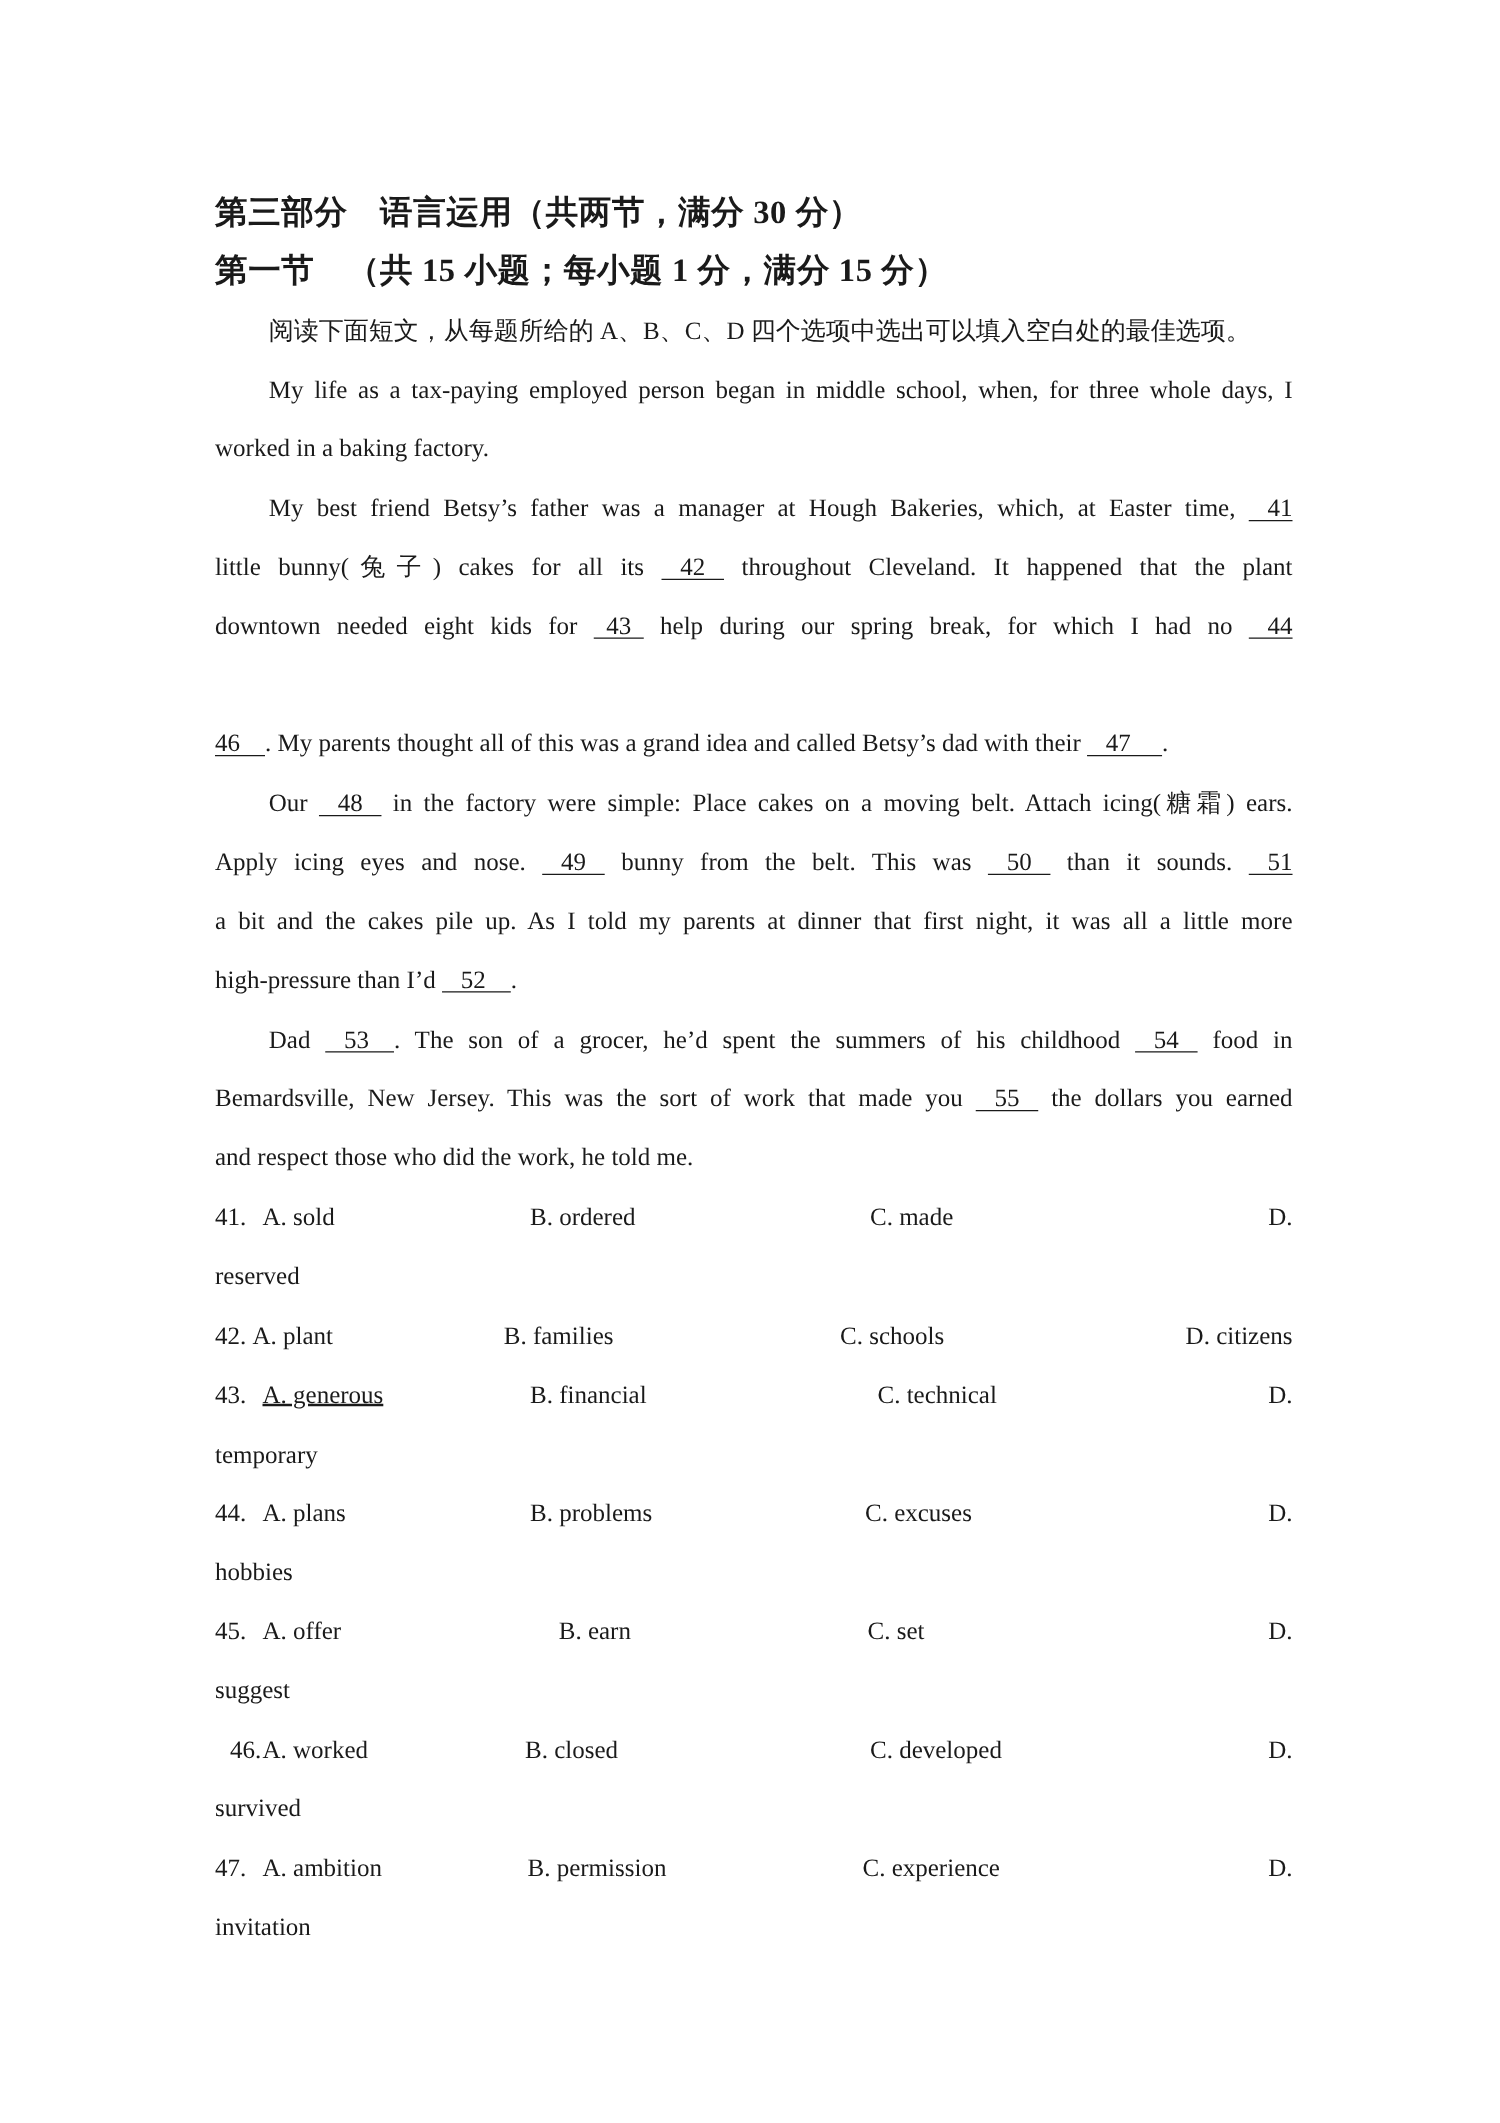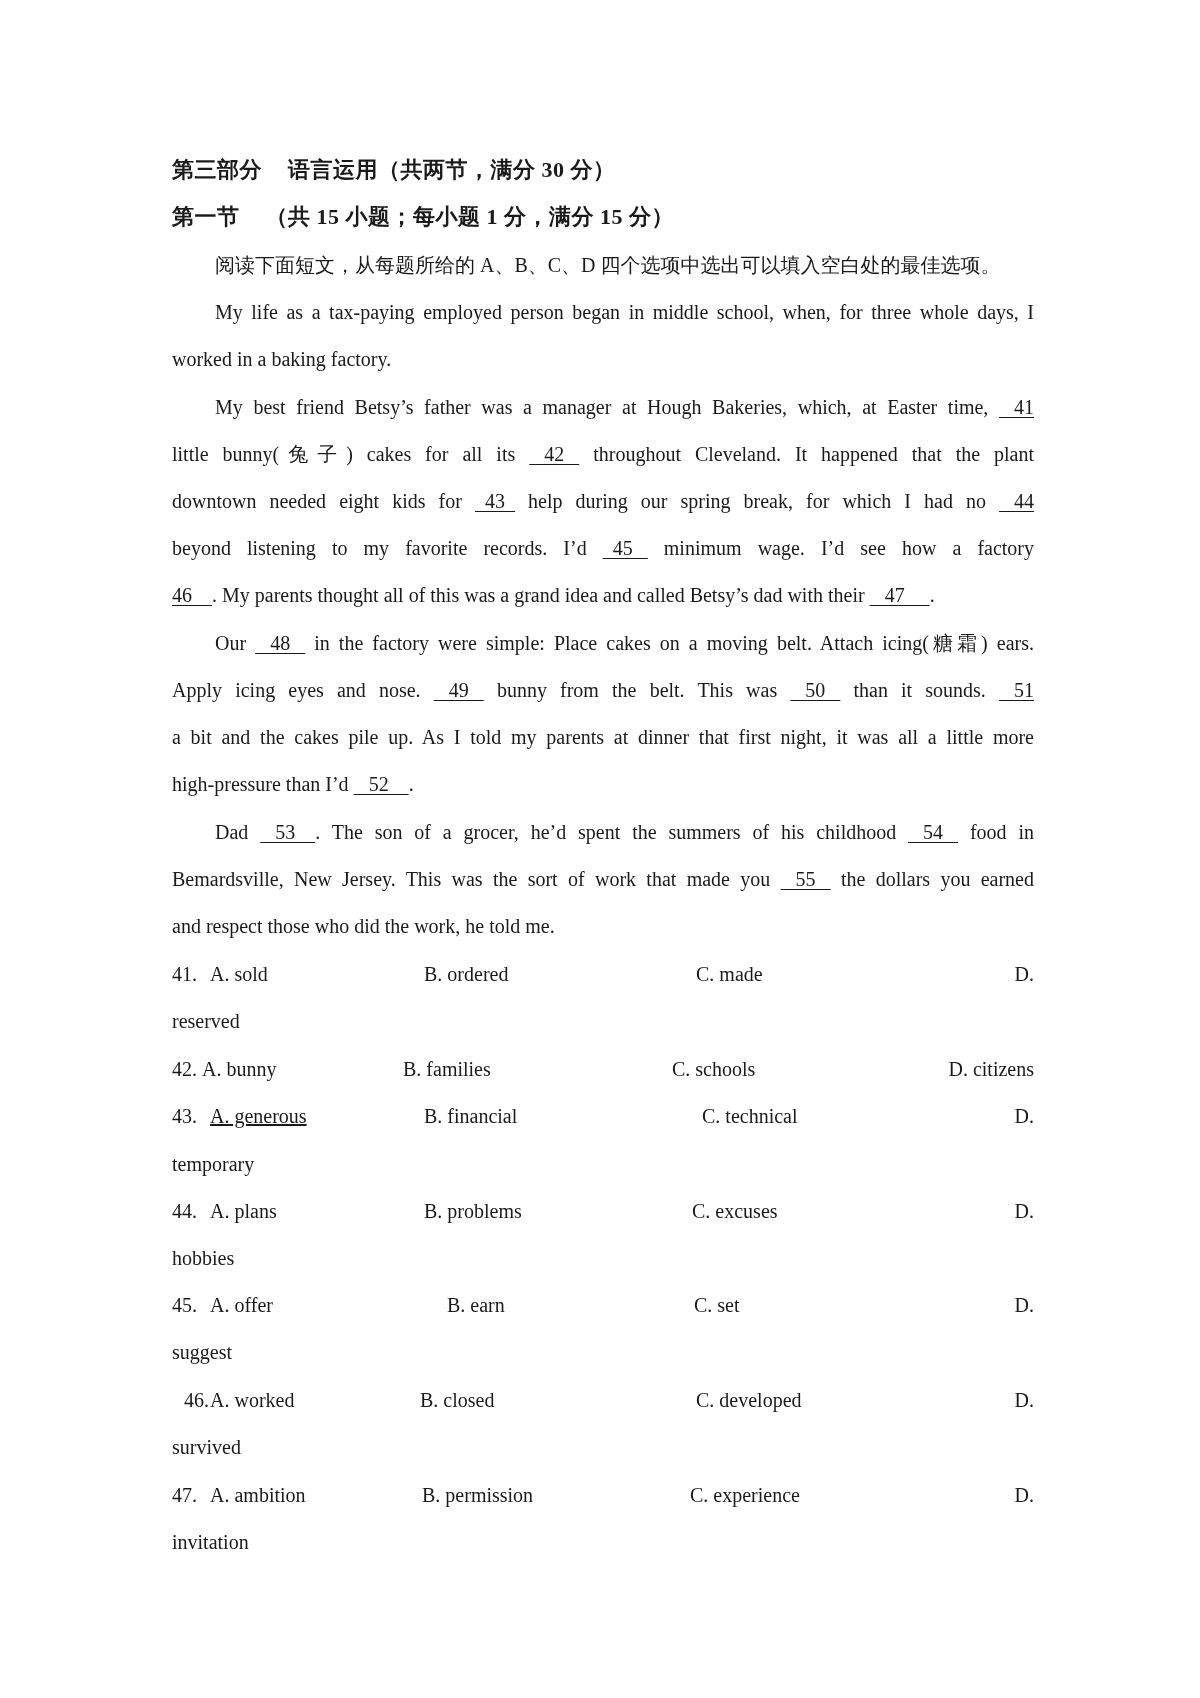--- a/index.html
+++ b/index.html
@@ -6,21 +6,21 @@
   body {
     width: 1200px; height: 1698px; position: relative; overflow: hidden;
     font-family: "Liberation Serif", "DejaVu Serif", serif;
     color: #1a1a1a;
   }
   .page { position: absolute; left: 0; top: 0; width: 1200px; height: 1698px; }
   .line {
     position: absolute; left: 172px; width: 862px;
     font-size: 20px; line-height: 26px; white-space: nowrap;
   }
-  .heading { font-weight: bold; font-size: 22px; letter-spacing: 0.5px; }
+  .heading { font-weight: bold; font-size: 26px; letter-spacing: 0.5px; }
   .heading .gap { display: inline-block; width: 26px; }
   .justify { text-align: justify; text-align-last: justify; white-space: normal; }
   .indent { padding-left: 43px; width: 819px; }
   .blank {
     display: inline-block; text-decoration: underline; text-underline-offset: 3px;
     text-decoration-thickness: 1px; white-space: pre;
   }
   .opt-row { position: absolute; left: 172px; width: 862px; height: 26px; font-size: 20px; line-height: 26px; }
   .opt-row span { position: absolute; top: 0; white-space: nowrap; }
   .opt-d { right: 0; }
@@ -50,25 +50,20 @@
   <div class="line justify" style="top:441px;">
     <span>little bunny(兔子) cakes for all its</span>
     <span class="blank">   42   </span>
     <span>throughout Cleveland. It happened that the plant</span>
   </div>
   <div class="line justify" style="top:488px;">
     <span>downtown needed eight kids for</span>
     <span class="blank">  43  </span>
     <span>help during our spring break, for which I had no</span>
     <span class="blank">   44</span>
-  </div>
-  <div class="line justify" style="top:535px;">
-    <span>beyond listening to my favorite records. I’d</span>
-    <span class="blank">  45   </span>
-    <span>minimum wage. I’d see how a factory</span>
   </div>
   <div class="line" style="top:582px;">
     <span class="blank">46    </span><span>. My parents thought all of this was a grand idea and called Betsy’s dad with their</span>
     <span class="blank">   47     </span><span>.</span>
   </div>
 
   <div class="line indent justify" style="top:630px;">
     <span>Our</span>
     <span class="blank">   48   </span>
     <span>in the factory were simple: Place cakes on a moving belt. Attach icing(糖霜) ears.</span>
@@ -104,21 +99,21 @@
       <div class="opt-row" style="top: 961px;">
         <span style="left: 0px;">41.</span>
         <span style="left: 38px;">A.  sold</span>
         <span style="left: 252px;">B.  ordered</span>
         <span style="left: 524px;">C.  made</span>
         <span class="opt-d">D.</span>
       </div>
       <div class="wrap-line" style="top: 1008px;">reserved</div>
       <div class="opt-row" style="top: 1056px;">
         <span style="left: 0px;">42.</span>
-        <span style="left: 30px;">A. bunny</span>
+        <span style="left: 30px;">A. plant</span>
         <span style="left: 231px;">B. families</span>
         <span style="left: 500px;">C. schools</span>
         <span class="opt-d">D. citizens</span>
       </div>
       <div class="opt-row" style="top: 1103px;">
         <span style="left: 0px;">43.</span>
         <span style="left: 38px; text-decoration: underline;">A.  generous</span>
         <span style="left: 252px; text-align: center;">B.  financial</span>
         <span style="left: 530px;">C.  technical</span>
         <span class="opt-d">D.</span>

